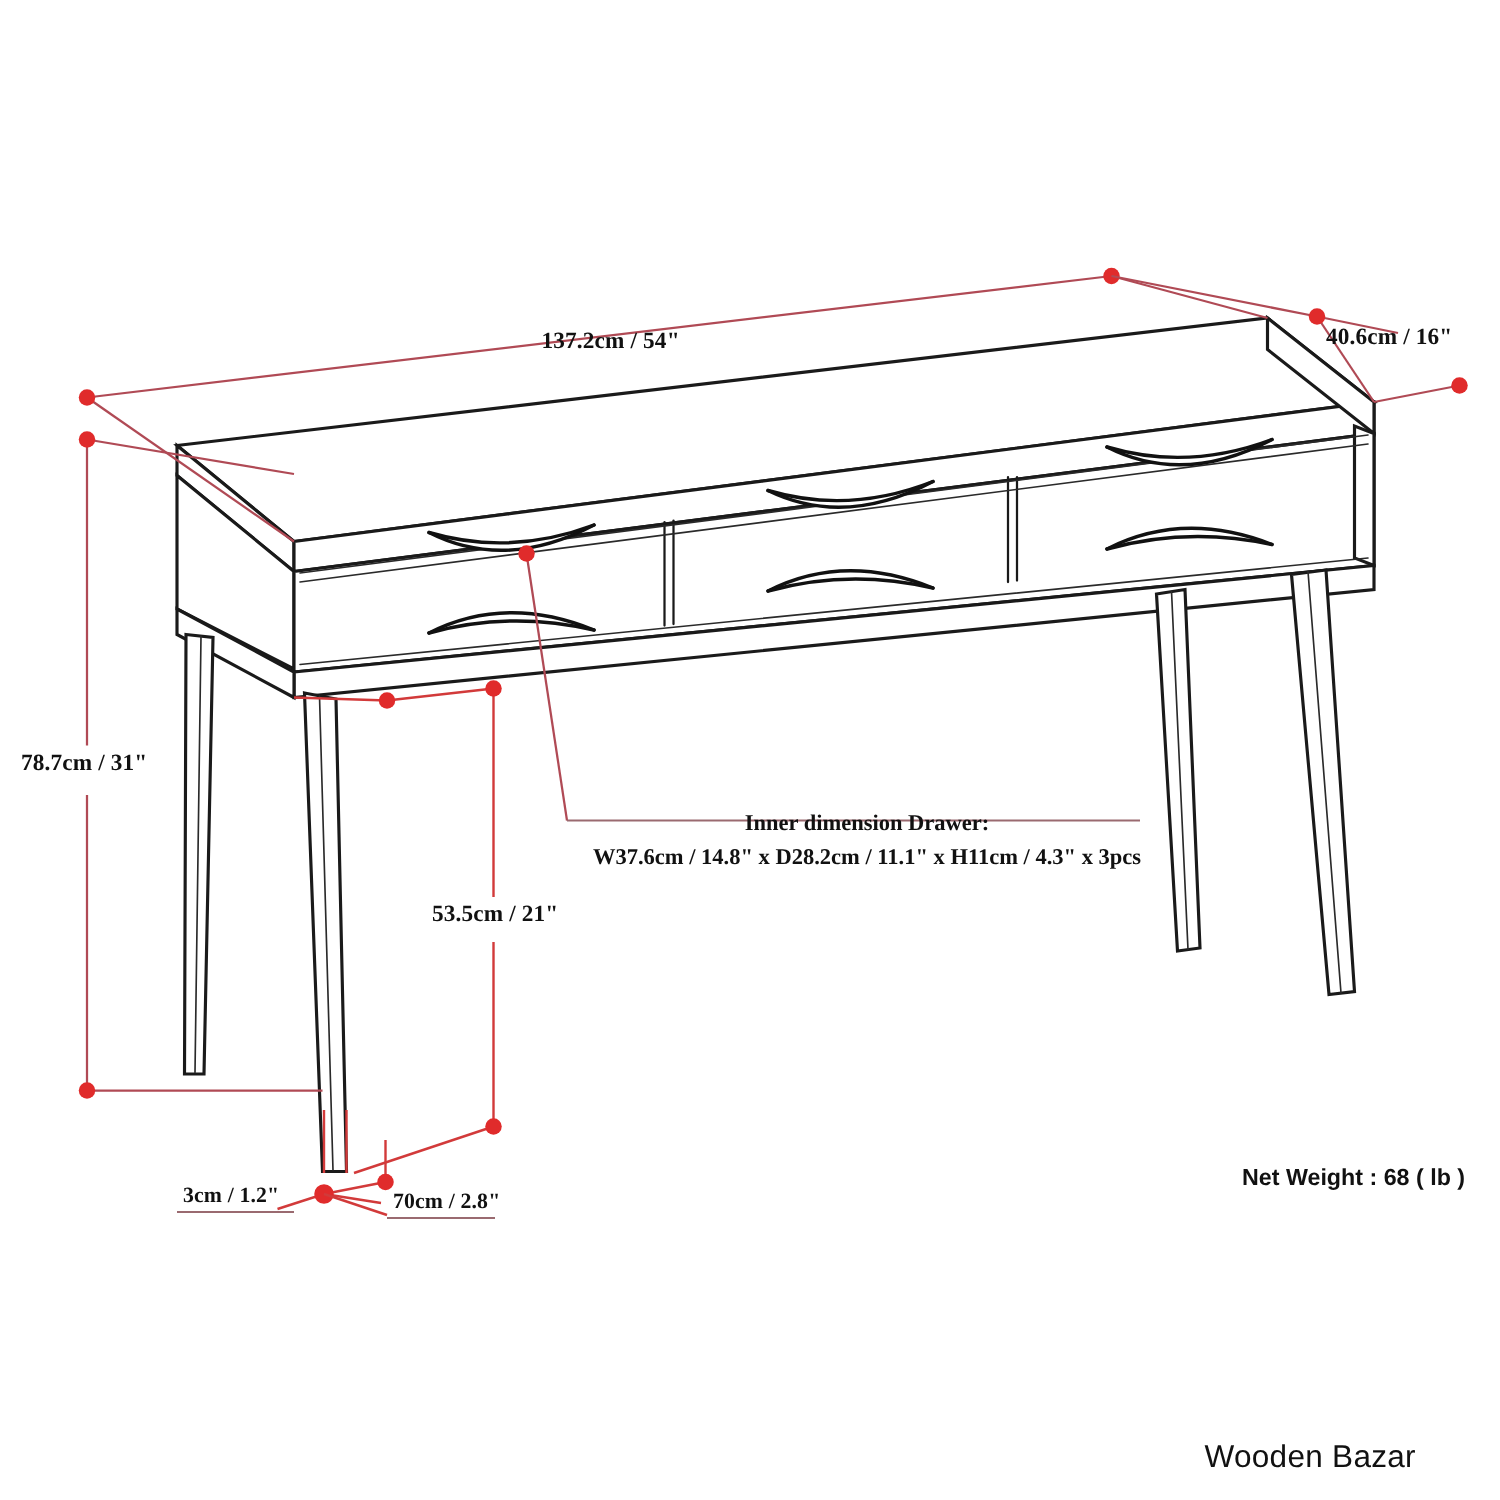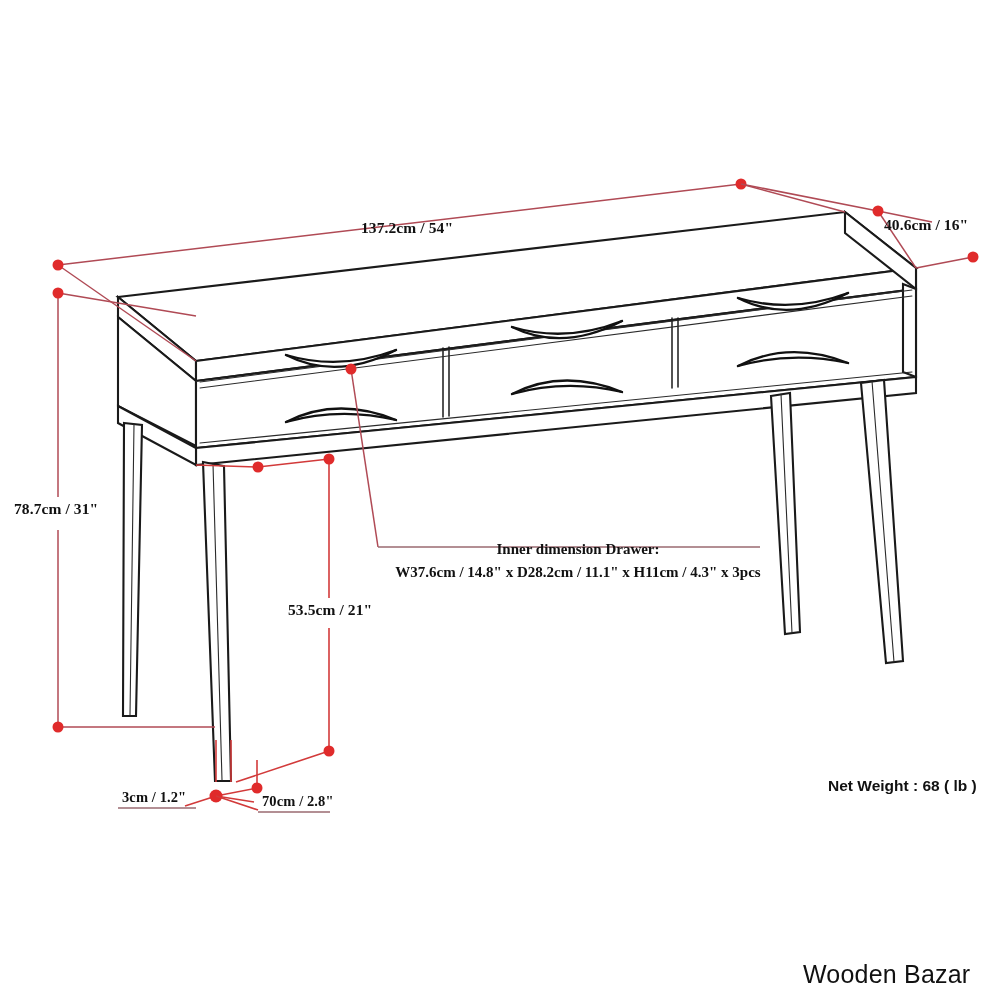--- a/index.html
+++ b/index.html
@@ -103,21 +103,21 @@
     position: absolute;
     font-family: Liberation Sans, sans-serif;
     font-weight: bold;
     font-size: 15.5px;
     color: #111111;
     white-space: nowrap;
   }
   .brand {
     position: absolute;
     font-family: "Liberation Sans", sans-serif;
-    font-size: 25px;
+    font-size: 21px;
     font-weight: 400;
     color: #111111;
     white-space: nowrap;
     letter-spacing: 0.2px;
   }
 </style>
 </head>
 <body>
 
 <div id="diagram-root">

